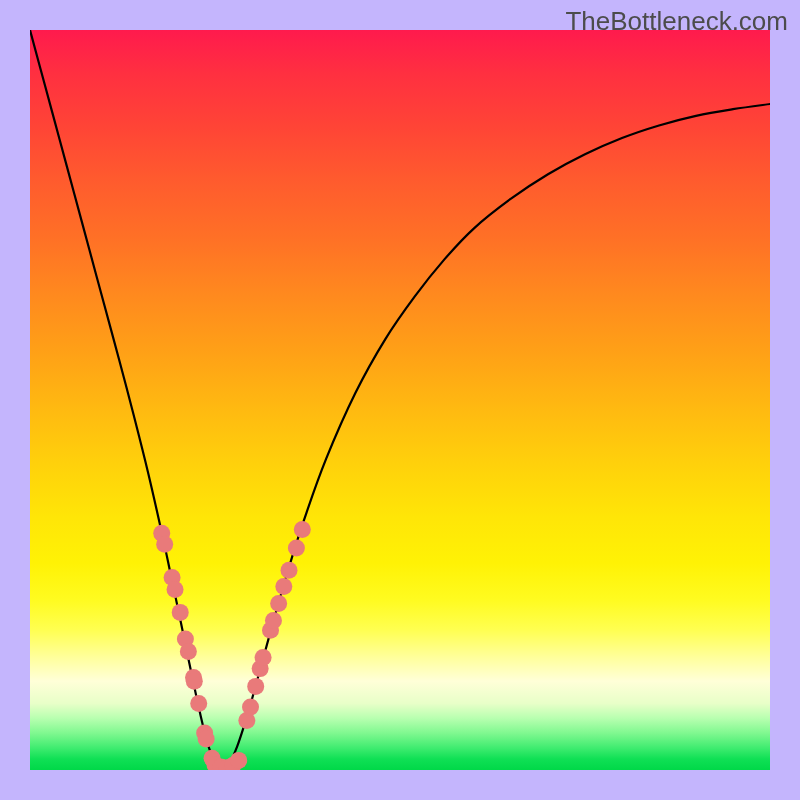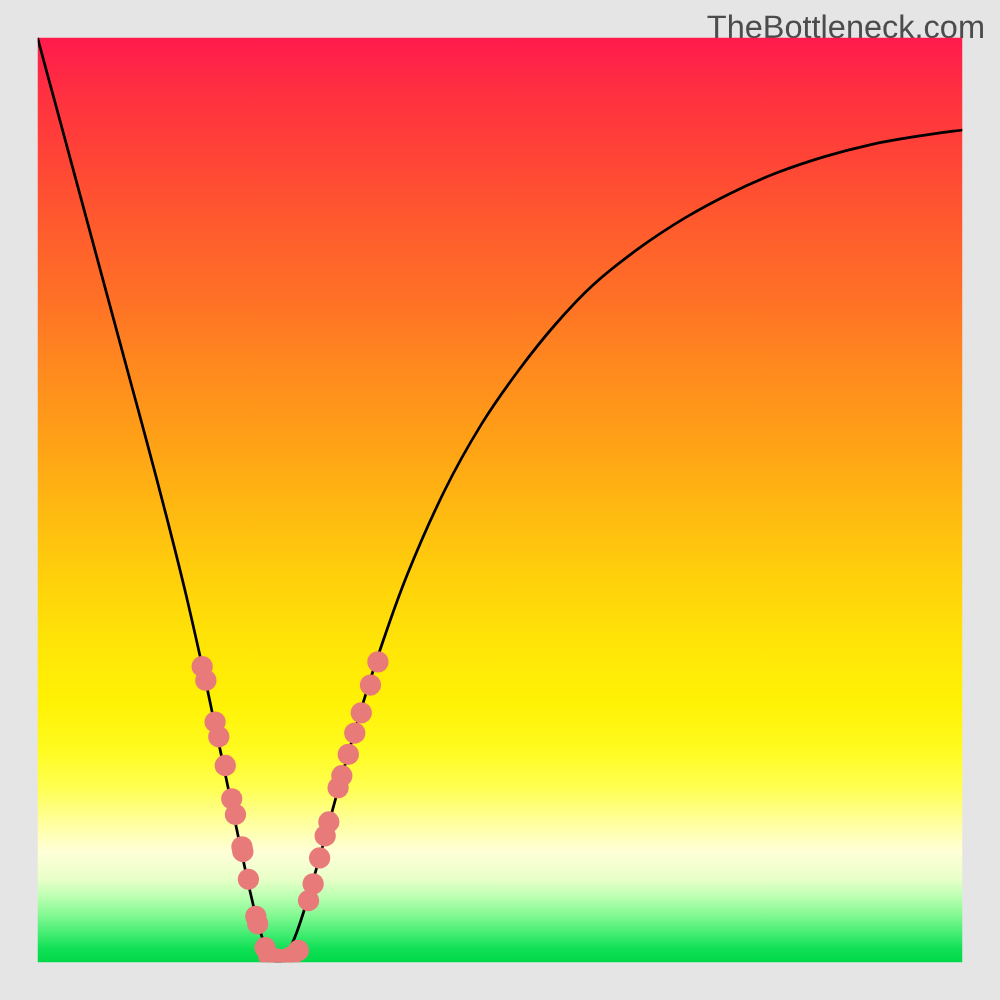--- a/index.html
+++ b/index.html
@@ -8,21 +8,21 @@
     width: 800px;
     height: 800px;
     overflow: hidden;
     background: #000;
     font-family: Arial, Helvetica, sans-serif;
   }
   .stage {
     position: relative;
     width: 800px;
     height: 800px;
-    background: #e5e5e5;
+    background: #c4b5fd;
   }
   .plot-area {
     position: absolute;
     left: 30px;
     top: 30px;
     width: 740px;
     height: 740px;
     overflow: hidden;
   }
   .gradient-bg {

